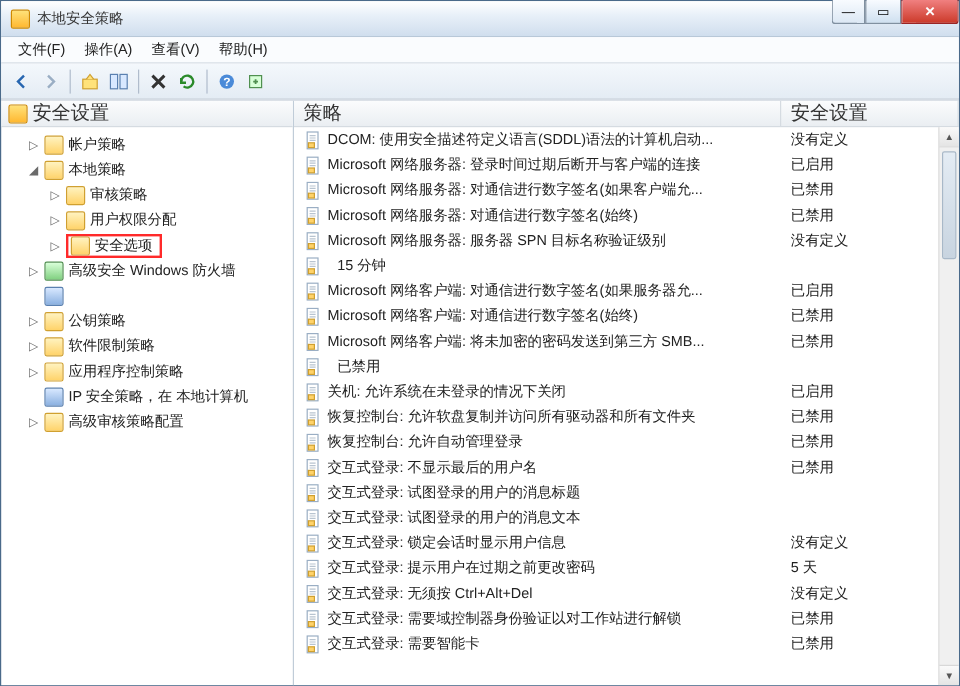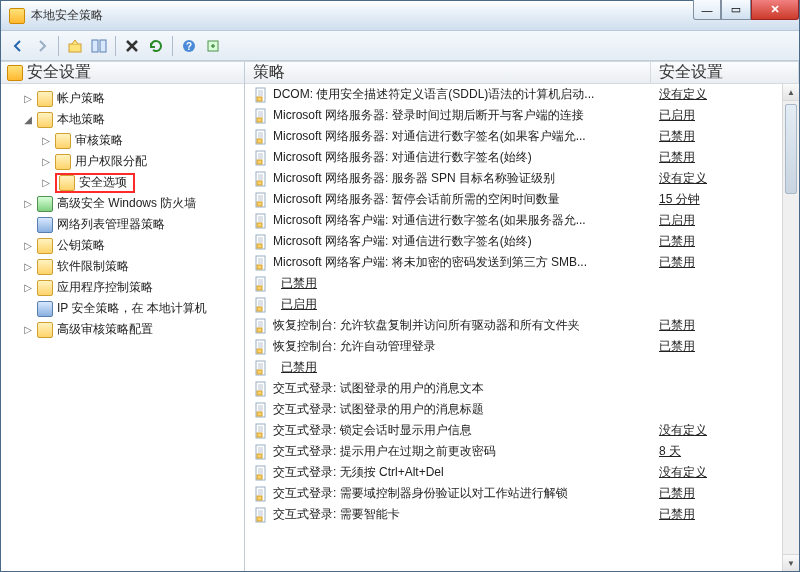--- a/index.html
+++ b/index.html
@@ -34,21 +34,21 @@
 .tree-row.highlighted .cell { border: 2px solid #ff2a2a; padding: 0 6px 0 2px; height: 20px; display: flex; align-items: center; }
 .list { flex: 1; overflow: auto; position: relative; }
 .list-header .col { padding: 0 8px; border-right: 1px solid #d5dbe1; height: 100%; display: flex; align-items: center; }
 .col.name { flex: 1; }
 .col.setting { width: 148px; }
 .list-rows { }
 .list-row { display: flex; align-items: center; height: 21px; font-size: 12px; color: #222; cursor: default; }
 .ricon { width: 16px; height: 16px; margin: 0 4px 0 8px; flex: none; display: flex; align-items: center; justify-content: center; }
 .ricon svg { width: 16px; height: 16px; }
 .rname { flex: 1; white-space: nowrap; overflow: hidden; text-overflow: ellipsis; padding-right: 8px; }
-.rset { width: 148px; padding-left: 8px; white-space: nowrap; overflow: hidden; text-decoration: underline; }
+.rset { width: 148px; padding-left: 8px; white-space: nowrap; overflow: hidden; }
 .scroll-stub { position: absolute; right: 0; top: 22px; bottom: 0; width: 17px; background: #f0f0f0; border-left: 1px solid #d8d8d8; }
 .scroll-stub .track { position: absolute; top: 17px; bottom: 17px; left: 0; right: 0; background: #f0f0f0; }
 .scroll-stub .btn { position: absolute; left: 0; right: 0; height: 17px; background: linear-gradient(#fafafa,#e4e4e4); display: flex; align-items: center; justify-content: center; font-size: 8px; color: #555; }
 .scroll-stub .btn.up { top: 0; border-bottom: 1px solid #d8d8d8; }
 .scroll-stub .btn.dn { bottom: 0; border-top: 1px solid #d8d8d8; }
 .scroll-stub .thumb { position: absolute; left: 2px; right: 2px; top: 20px; height: 90px; background: linear-gradient(#e4ecf4,#c8d4e0); border: 1px solid #a8b8c8; border-radius: 2px; }
 </style>
 </head>
 <body>
 
@@ -57,20 +57,26 @@
   <div class="titlebar">
     <div class="title-icon"></div>
     <div class="title-text">本地安全策略</div>
     <div class="win-buttons">
       <div class="win-btn min">—</div>
       <div class="win-btn max">▭</div>
       <div class="win-btn close">✕</div>
     </div>
   </div>
 
+  <div class="menubar">
+    <div class="menu-item">文件(F)</div>
+    <div class="menu-item">操作(A)</div>
+    <div class="menu-item">查看(V)</div>
+    <div class="menu-item">帮助(H)</div>
+  </div>
 
   <div class="toolbar">
     <div class="tbtn">
         <svg viewBox="0 0 16 16">
           <path d="M10 3 L5 8 L10 13" fill="none" stroke="#2766b0" stroke-width="2"></path>
         </svg>
       </div>
     <div class="tbtn">
         <svg viewBox="0 0 16 16">
           <path d="M6 3 L11 8 L6 13" fill="none" stroke="#9aaec4" stroke-width="2"></path>
@@ -162,21 +168,20 @@
           <div class="tree-row">
             <span class="tw"></span>
             <span class="tw expander">▷</span>
             <span class="ticon green"></span>
             <span>高级安全 Windows 防火墙</span>
           </div>
           <div class="tree-row">
             <span class="tw"></span>
             <span class="tw"></span>
             <span class="ticon blue"></span>
-            <span>网络列表管理器策略</span>
           </div>
           <div class="tree-row">
             <span class="tw"></span>
             <span class="tw expander">▷</span>
             <span class="ticon"></span>
             <span>公钥策略</span>
           </div>
           <div class="tree-row">
             <span class="tw"></span>
             <span class="tw expander">▷</span>
@@ -266,21 +271,20 @@
             <span class="rset">没有定义</span>
           </div>
           <div class="list-row">
             <span class="ricon">
               <svg viewBox="0 0 16 16">
                 <rect x="3" y="1" width="9" height="14" fill="#fff" stroke="#9aaec4"></rect>
                 <rect x="4" y="10" width="5" height="4" fill="#ffd36a" stroke="#d0a030"></rect>
                 <path d="M5 4h5M5 6h5M5 8h5" stroke="#b8c4d0" stroke-width="1"></path>
               </svg>
             </span>
-            <span class="rname">Microsoft 网络服务器: 暂停会话前所需的空闲时间数量</span>
             <span class="rset">15 分钟</span>
           </div>
           <div class="list-row">
             <span class="ricon">
               <svg viewBox="0 0 16 16">
                 <rect x="3" y="1" width="9" height="14" fill="#fff" stroke="#9aaec4"></rect>
                 <rect x="4" y="10" width="5" height="4" fill="#ffd36a" stroke="#d0a030"></rect>
                 <path d="M5 4h5M5 6h5M5 8h5" stroke="#b8c4d0" stroke-width="1"></path>
               </svg>
             </span>
@@ -320,20 +324,21 @@
             <span class="rset">已禁用</span>
           </div>
           <div class="list-row">
             <span class="ricon">
               <svg viewBox="0 0 16 16">
                 <rect x="3" y="1" width="9" height="14" fill="#fff" stroke="#9aaec4"></rect>
                 <rect x="4" y="10" width="5" height="4" fill="#ffd36a" stroke="#d0a030"></rect>
                 <path d="M5 4h5M5 6h5M5 8h5" stroke="#b8c4d0" stroke-width="1"></path>
               </svg>
             </span>
+            <span class="rname">关机: 允许系统在未登录的情况下关闭</span>
             <span class="rset">已启用</span>
           </div>
           <div class="list-row">
             <span class="ricon">
               <svg viewBox="0 0 16 16">
                 <rect x="3" y="1" width="9" height="14" fill="#fff" stroke="#9aaec4"></rect>
                 <rect x="4" y="10" width="5" height="4" fill="#ffd36a" stroke="#d0a030"></rect>
                 <path d="M5 4h5M5 6h5M5 8h5" stroke="#b8c4d0" stroke-width="1"></path>
               </svg>
             </span>
@@ -352,65 +357,66 @@
             <span class="rset">已禁用</span>
           </div>
           <div class="list-row">
             <span class="ricon">
               <svg viewBox="0 0 16 16">
                 <rect x="3" y="1" width="9" height="14" fill="#fff" stroke="#9aaec4"></rect>
                 <rect x="4" y="10" width="5" height="4" fill="#ffd36a" stroke="#d0a030"></rect>
                 <path d="M5 4h5M5 6h5M5 8h5" stroke="#b8c4d0" stroke-width="1"></path>
               </svg>
             </span>
-            <span class="rset">已禁用</span>
+            <span class="rname">交互式登录: 不显示最后的用户名</span>
+            <span class="rset">已禁用</span>
+          </div>
+          <div class="list-row">
+            <span class="ricon">
+              <svg viewBox="0 0 16 16">
+                <rect x="3" y="1" width="9" height="14" fill="#fff" stroke="#9aaec4"></rect>
+                <rect x="4" y="10" width="5" height="4" fill="#ffd36a" stroke="#d0a030"></rect>
+                <path d="M5 4h5M5 6h5M5 8h5" stroke="#b8c4d0" stroke-width="1"></path>
+              </svg>
+            </span>
+            <span class="rname">交互式登录: 试图登录的用户的消息标题</span>
+            <span class="rset"></span>
           </div>
           <div class="list-row">
             <span class="ricon">
               <svg viewBox="0 0 16 16">
                 <rect x="3" y="1" width="9" height="14" fill="#fff" stroke="#9aaec4"></rect>
                 <rect x="4" y="10" width="5" height="4" fill="#ffd36a" stroke="#d0a030"></rect>
                 <path d="M5 4h5M5 6h5M5 8h5" stroke="#b8c4d0" stroke-width="1"></path>
               </svg>
             </span>
             <span class="rname">交互式登录: 试图登录的用户的消息文本</span>
             <span class="rset"></span>
           </div>
           <div class="list-row">
             <span class="ricon">
               <svg viewBox="0 0 16 16">
                 <rect x="3" y="1" width="9" height="14" fill="#fff" stroke="#9aaec4"></rect>
                 <rect x="4" y="10" width="5" height="4" fill="#ffd36a" stroke="#d0a030"></rect>
                 <path d="M5 4h5M5 6h5M5 8h5" stroke="#b8c4d0" stroke-width="1"></path>
               </svg>
             </span>
-            <span class="rname">交互式登录: 试图登录的用户的消息标题</span>
-            <span class="rset"></span>
-          </div>
-          <div class="list-row">
-            <span class="ricon">
-              <svg viewBox="0 0 16 16">
-                <rect x="3" y="1" width="9" height="14" fill="#fff" stroke="#9aaec4"></rect>
-                <rect x="4" y="10" width="5" height="4" fill="#ffd36a" stroke="#d0a030"></rect>
-                <path d="M5 4h5M5 6h5M5 8h5" stroke="#b8c4d0" stroke-width="1"></path>
-              </svg>
-            </span>
             <span class="rname">交互式登录: 锁定会话时显示用户信息</span>
             <span class="rset">没有定义</span>
           </div>
           <div class="list-row">
             <span class="ricon">
               <svg viewBox="0 0 16 16">
                 <rect x="3" y="1" width="9" height="14" fill="#fff" stroke="#9aaec4"></rect>
                 <rect x="4" y="10" width="5" height="4" fill="#ffd36a" stroke="#d0a030"></rect>
                 <path d="M5 4h5M5 6h5M5 8h5" stroke="#b8c4d0" stroke-width="1"></path>
               </svg>
             </span>
             <span class="rname">交互式登录: 提示用户在过期之前更改密码</span>
-            <span class="rset">8 天</span>
+            <span class="rset">5 天</span>
           </div>
           <div class="list-row">
             <span class="ricon">
               <svg viewBox="0 0 16 16">
                 <rect x="3" y="1" width="9" height="14" fill="#fff" stroke="#9aaec4"></rect>
                 <rect x="4" y="10" width="5" height="4" fill="#ffd36a" stroke="#d0a030"></rect>
                 <path d="M5 4h5M5 6h5M5 8h5" stroke="#b8c4d0" stroke-width="1"></path>
               </svg>
             </span>
             <span class="rname">交互式登录: 无须按 Ctrl+Alt+Del</span>

